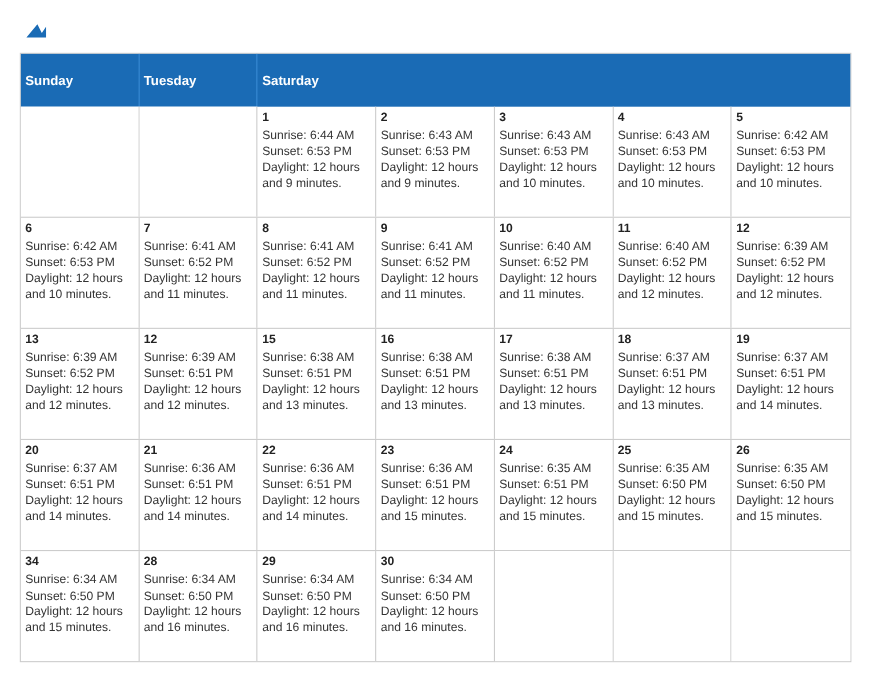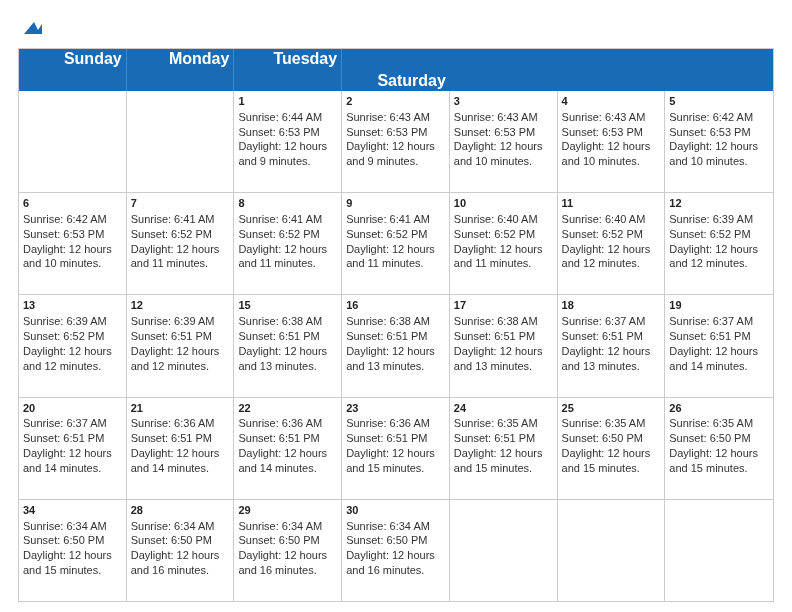--- a/index.html
+++ b/index.html
@@ -55,27 +55,27 @@
       display: flex;
       flex-direction: column;
     }
     .cal-header-row {
       display: grid;
       grid-template-columns: repeat(7, 1fr);
       background: #1a6bb5;
     }
     .cal-header-cell {
       color: #fff;
-      font-size: 16px;
-      font-weight: bold;
-      padding: 1px 4px;
-      text-align: right;
+      font-size: 12px;
+      font-weight: bold;
+      padding: 17px 4px;
+      text-align: left;
       border-right: 1px solid #3a8ad4;
     }
-    .cal-header-cell:last-child { border-right: none; margin-top: 22px; }
+    .cal-header-cell:last-child { border-right: none; }
     .cal-body {
       flex: 1;
       display: flex;
       flex-direction: column;
     }
     .cal-row {
       display: grid;
       grid-template-columns: repeat(7, 1fr);
       flex: 1;
       border-top: 1px solid #ccc;
@@ -122,21 +122,20 @@
     </div>
     <div class="title-area">
       <div class="month-title"></div>
       <div class="location"></div>
     </div>
   </div>
 
   <div class="calendar">
     <div class="cal-header-row">
     <div class="cal-header-cell">Sunday</div>
-        <div class="cal-header-cell">Monday</div>
         <div class="cal-header-cell">Tuesday</div>
         <div class="cal-header-cell">Saturday</div>
       </div>
     <div class="cal-body">
     <div class="cal-row">
           <div class="cal-cell empty"></div>
           <div class="cal-cell empty"></div>
           <div class="cal-cell"><span class="day-num">1</span><span class="cell-text" style="white-space: pre-line;">Sunrise: 6:44 AM
 Sunset: 6:53 PM
 Daylight: 12 hours and 9 minutes.</span></div>

